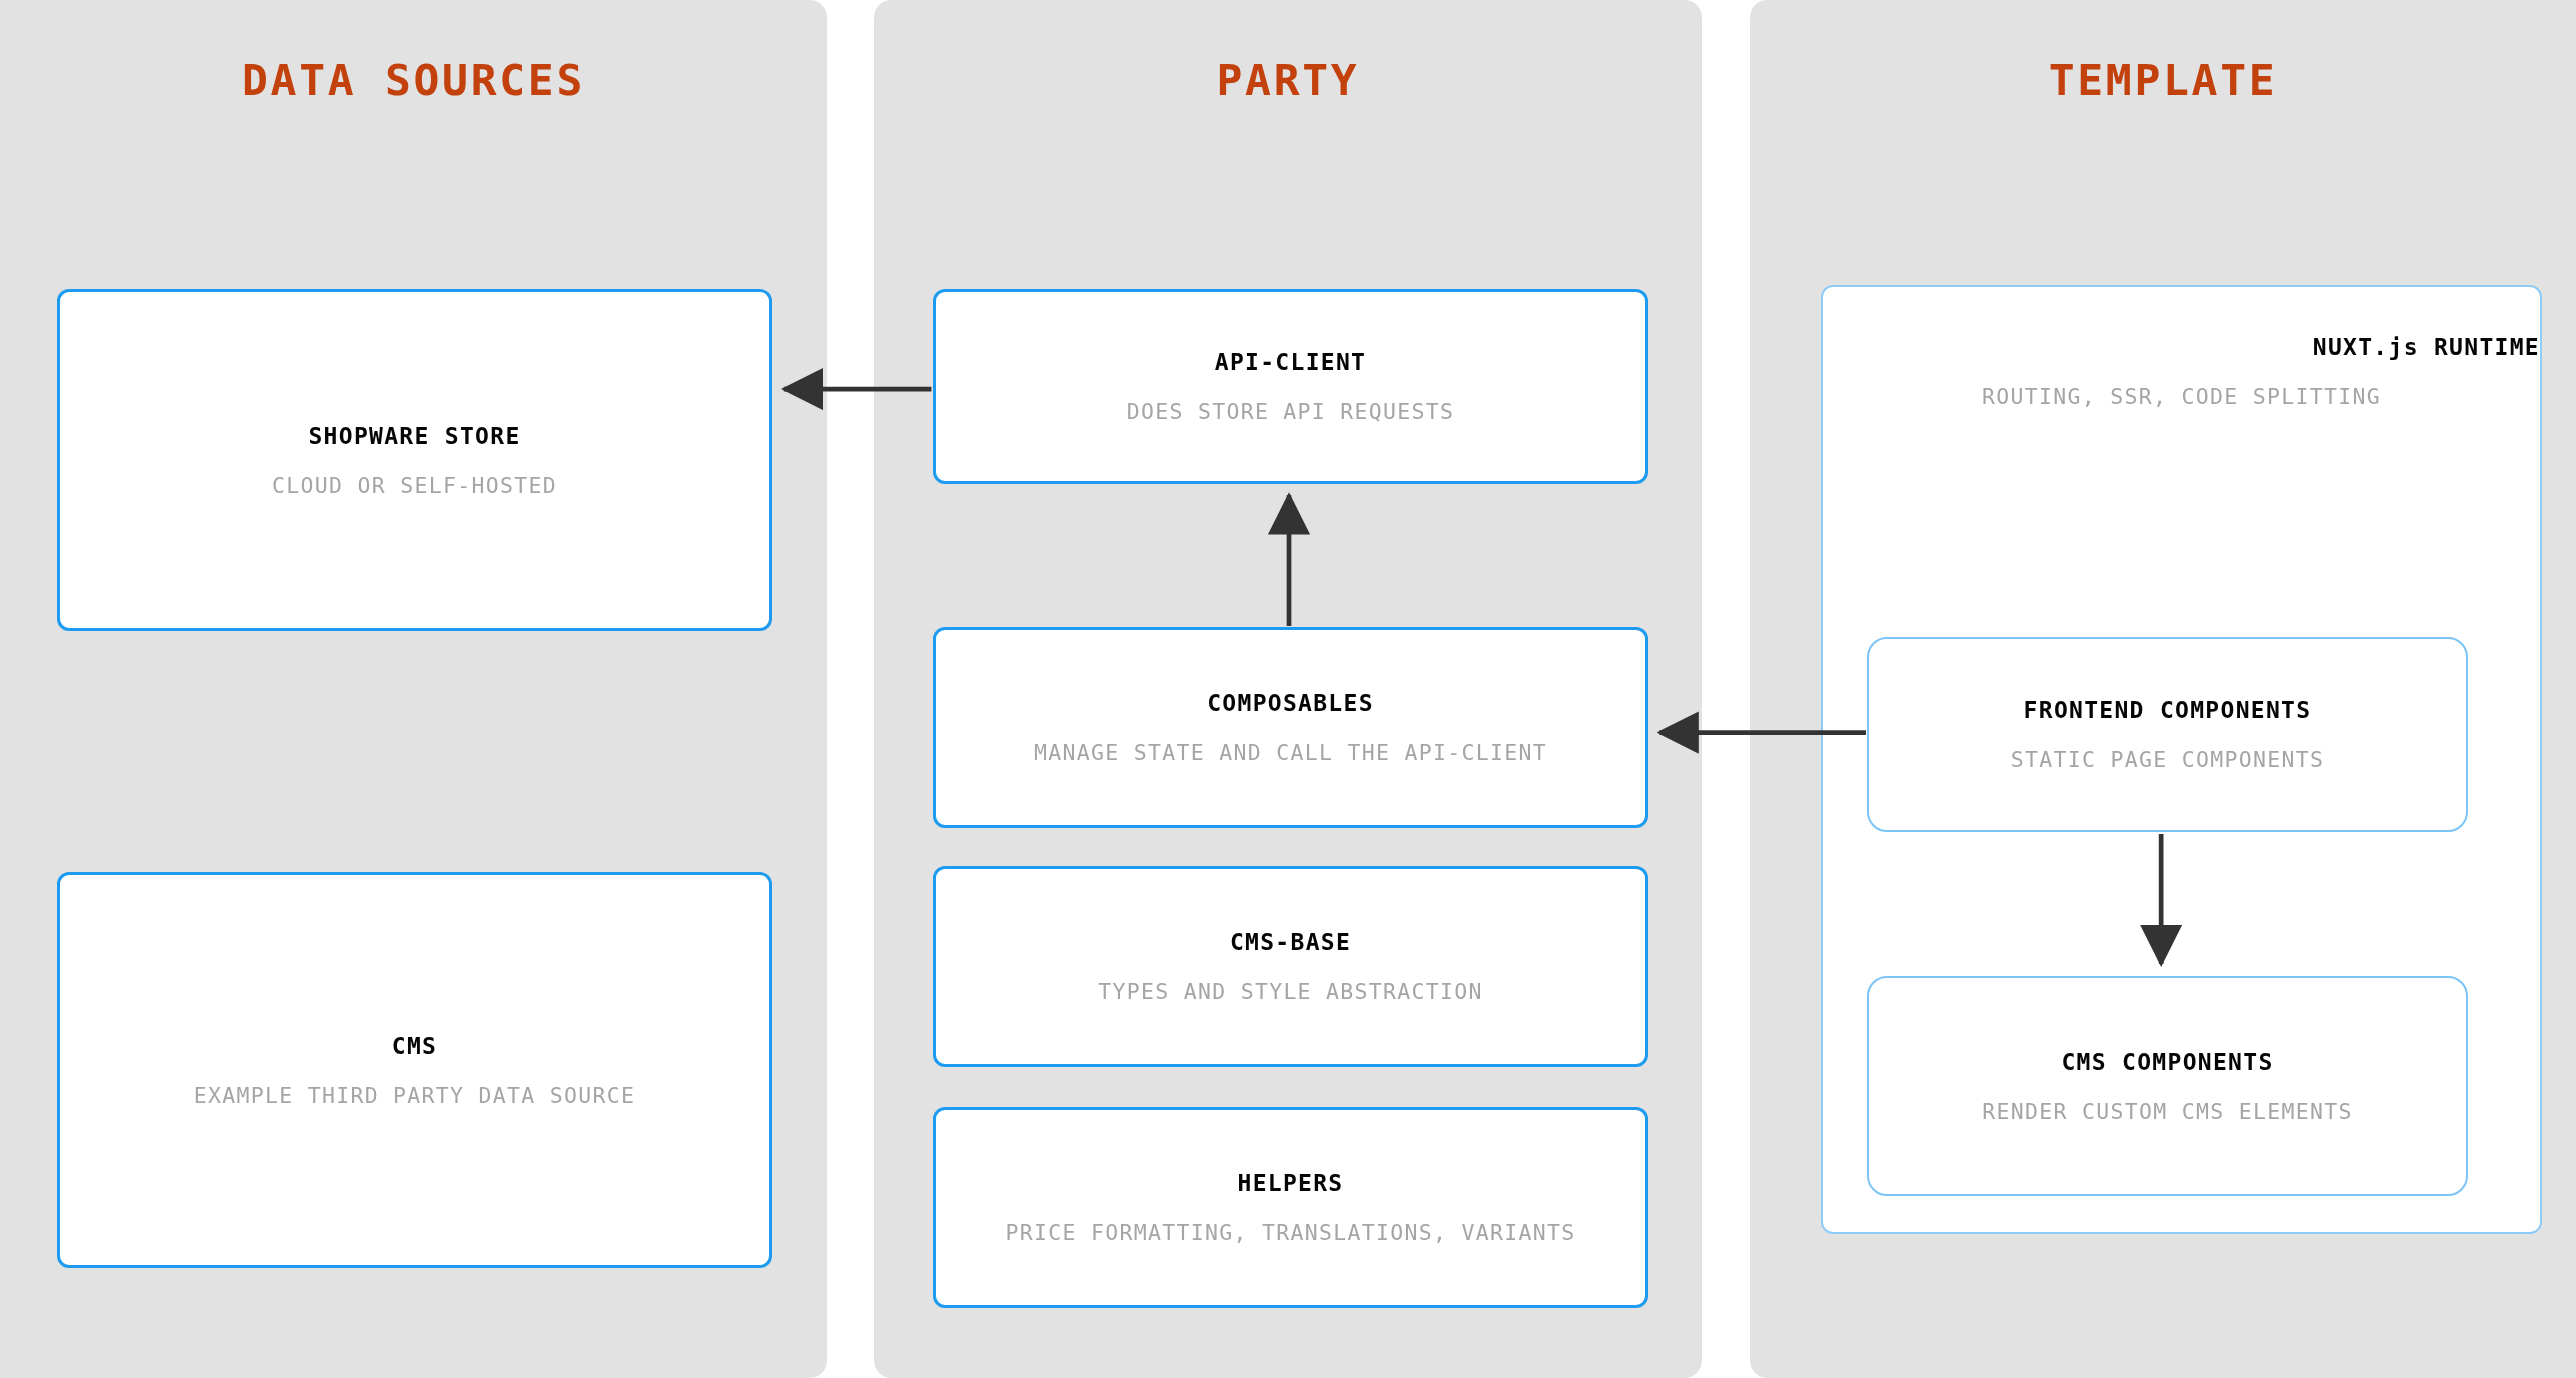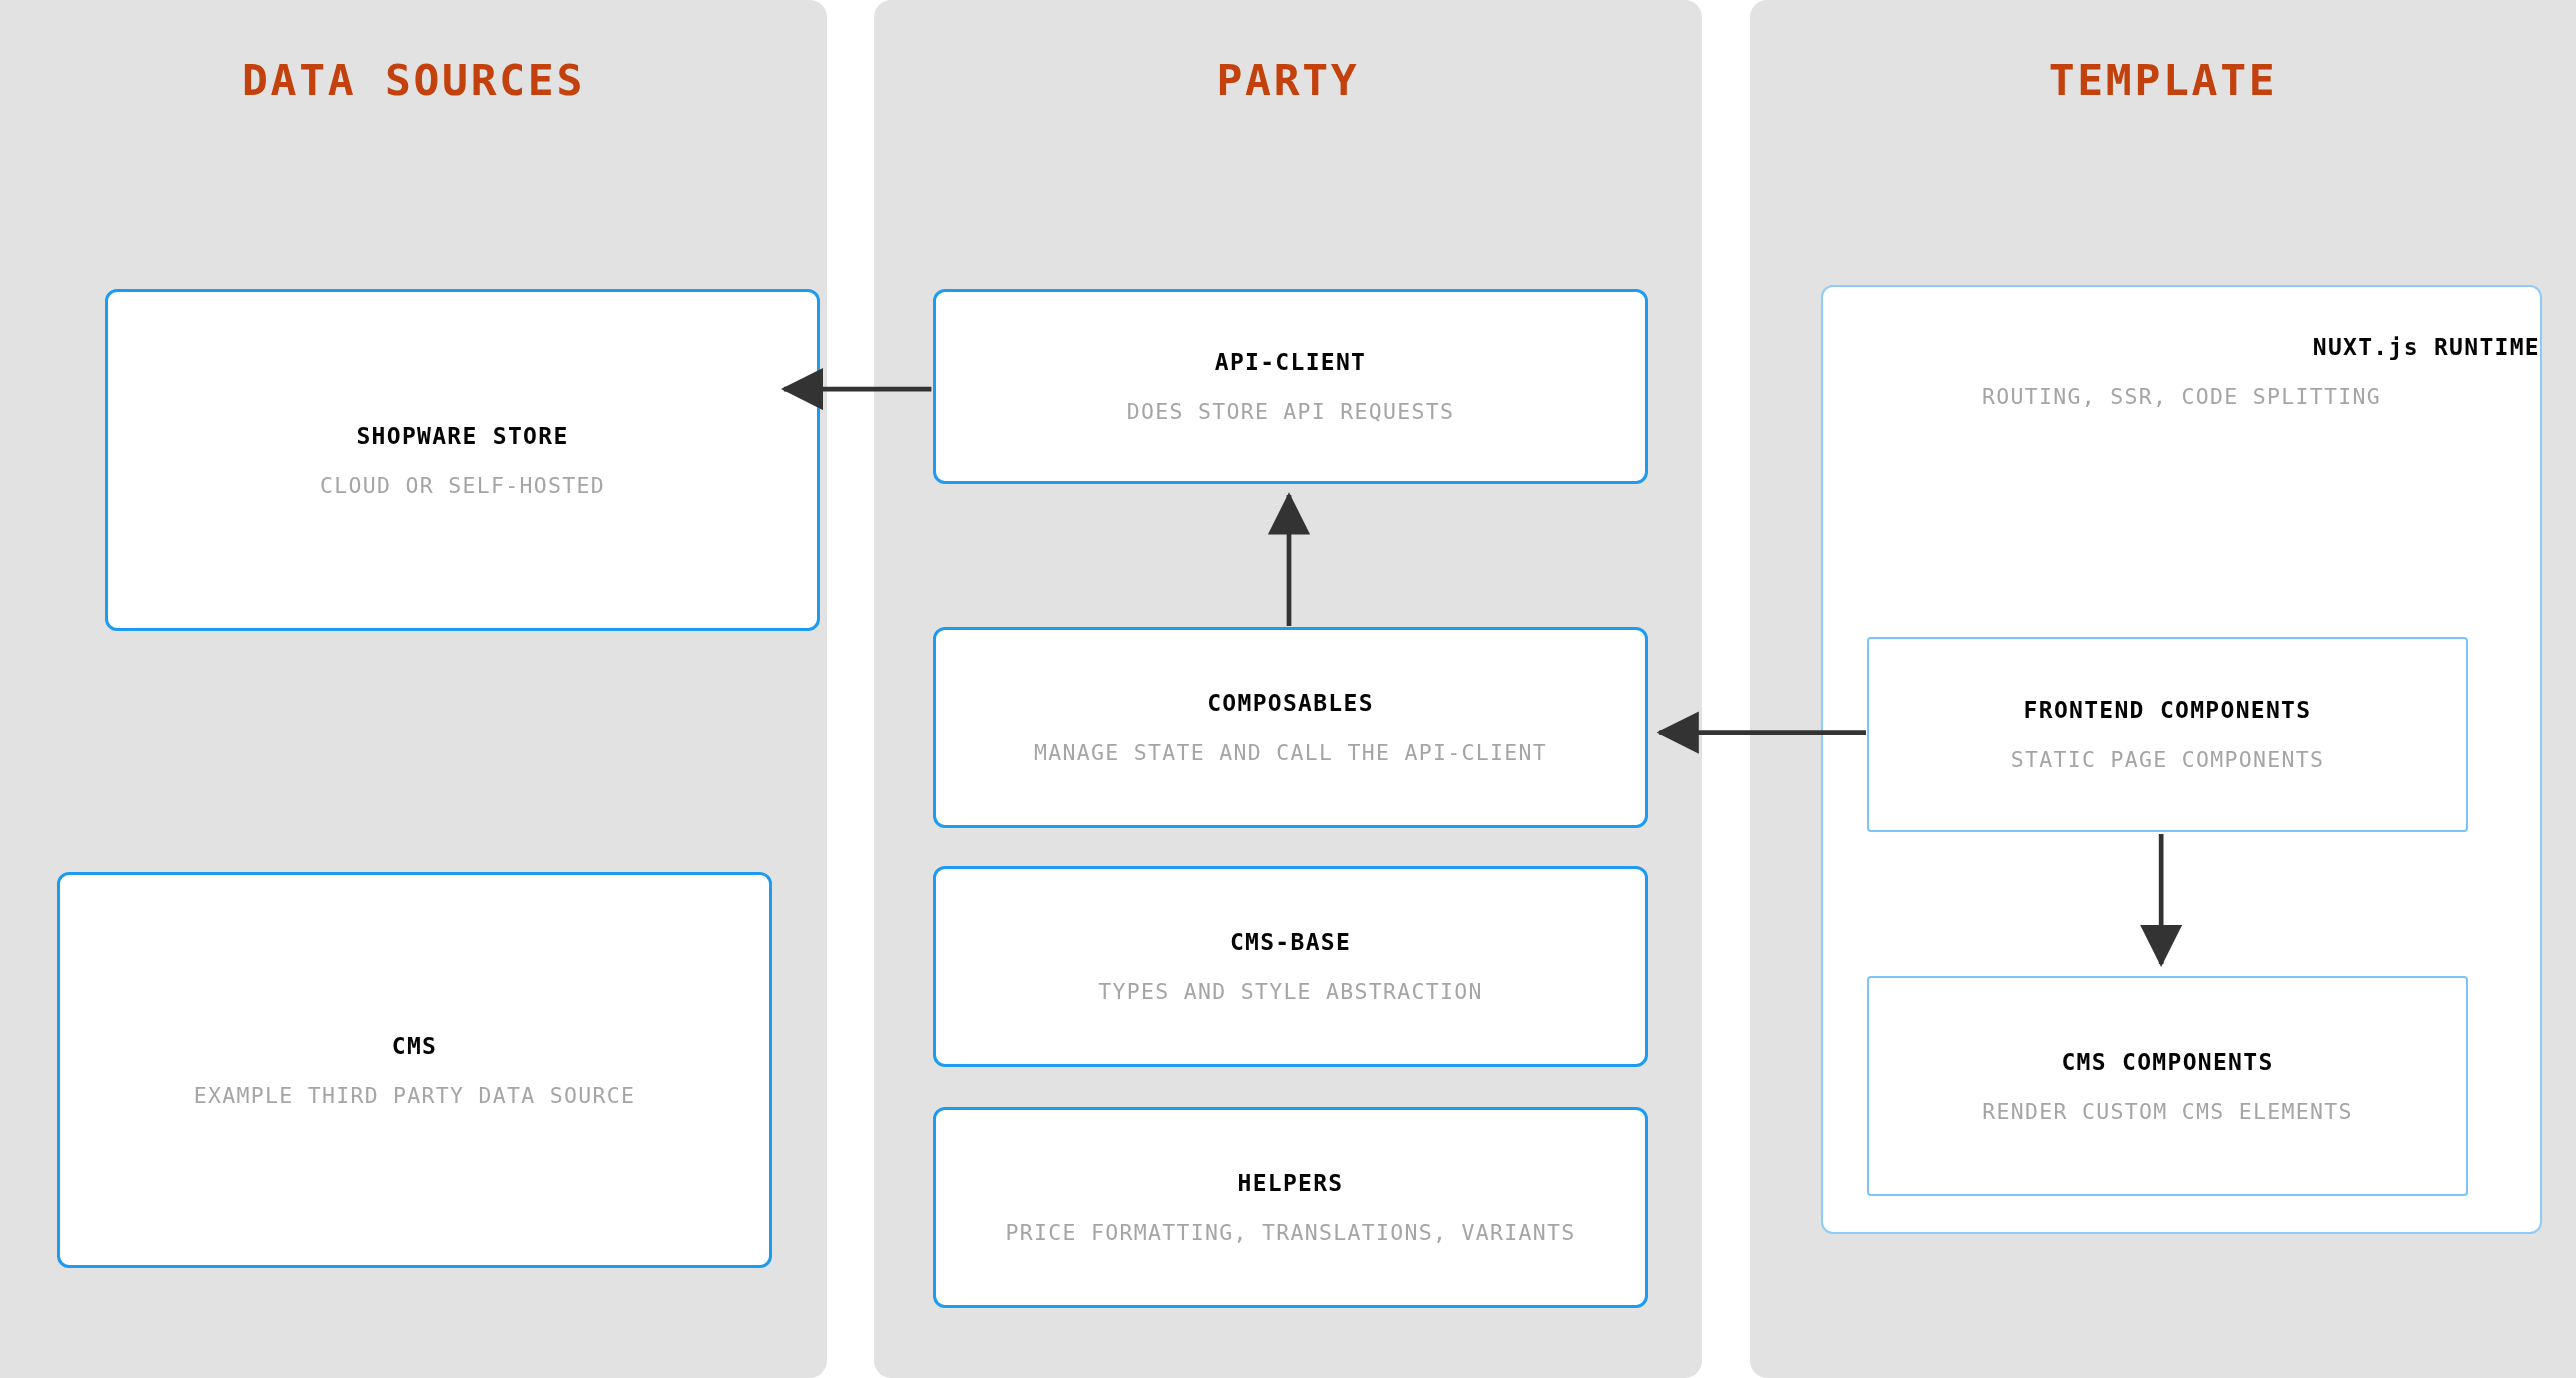--- a/index.html
+++ b/index.html
@@ -41,21 +41,21 @@
     border:3.4px solid #1d9bf0;
     border-radius:12px;
     box-sizing:border-box;
     display:flex;
     flex-direction:column;
     align-items:center;
     justify-content:center;
   }
   .node.sub{
     border:2.7px solid #7cc4f7;
-    border-radius:4px;
+    border-radius:20px;
   }
   .node.shell{
     border:2.7px solid #8ecbf8;
     border-radius:12px;
     display:block;
   }
   .node-title{
     font-size:23px;
     font-weight:700;
     letter-spacing:1.3px;
@@ -72,21 +72,21 @@
     white-space:nowrap;
   }
   .shell .shell-head{
     position:absolute;
     left:0;right:0;
     top:47px;
     text-align:center;
   }
 
   
-  #node-shopware { left:57px;  top:289px;  width:715px; height:342px;margin-left:48px;}
+  #node-shopware { left:57px;  top:289px;  width:715px; height:342px;}
   #node-cms      { left:57px;  top:872px; width:715px; height:396px;}
   
   #node-apiclient{ left:933px; top:289px;  width:715px; height:195px;}
   #node-composables{left:933px;top:627px;  width:715px; height:201px;}
   #node-cmsbase  { left:933px; top:866px; width:715px; height:201px;}
   #node-helpers  { left:933px; top:1107px; width:715px; height:201px;}
   
   #node-nuxt     { left:1808px; top:285px;  width:721px; height:949px;margin-left:13px;}
   #node-frontend { left:1867px; top:637px;  width:601px;  height:195px;}
   #node-cmscomp  { left:1867px; top:976px; width:601px;  height:220px;}

